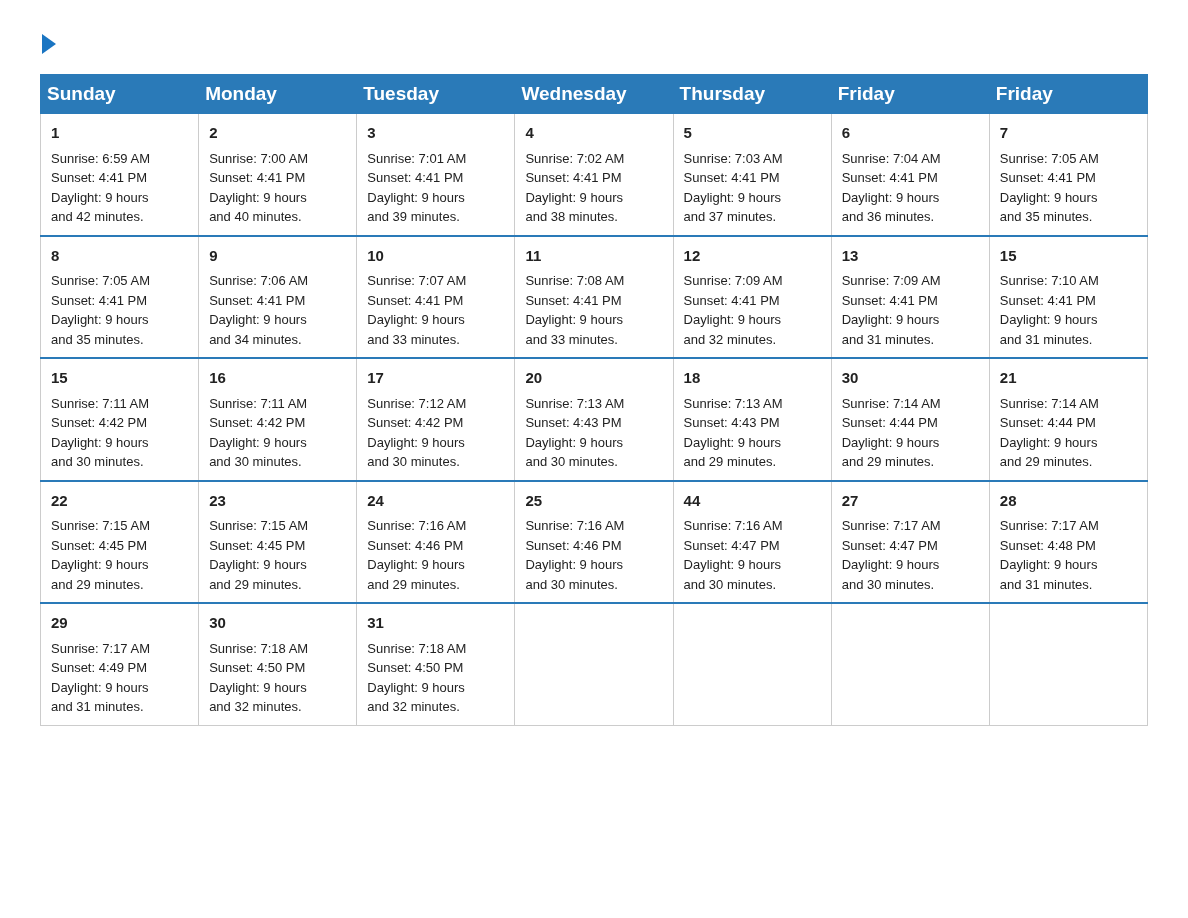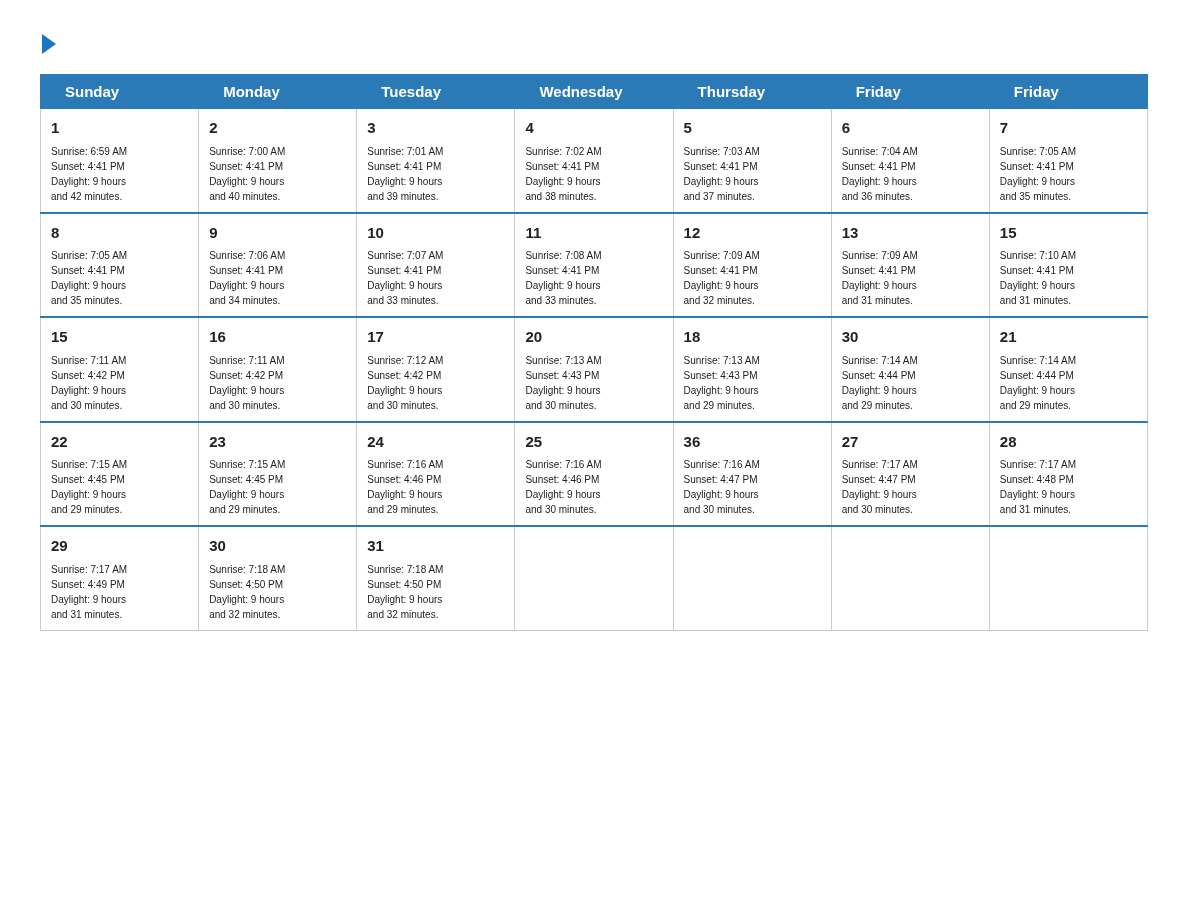--- a/index.html
+++ b/index.html
@@ -64,44 +64,44 @@
       margin-top: 4px;
     }
     table {
       width: 100%;
       border-collapse: collapse;
       border: 1px solid #aaa;
     }
     thead tr th {
       background-color: #2a7ab8;
       color: #fff;
-      font-size: 15px;
-      font-weight: bold;
-      padding: 8px 24px;
+      font-size: 19px;
+      font-weight: bold;
+      padding: 8px 6px;
       text-align: left;
       border: 1px solid #2a7ab8;
     }
     tbody tr td {
       vertical-align: top;
       padding: 8px 10px;
       font-size: 13px;
       color: #222;
       border: 1px solid #ccc;
       width: 14.28%;
       min-height: 100px;
       line-height: 1.5;
     }
     tbody tr td .day-num {
       font-size: 15px;
       font-weight: bold;
       display: block;
       margin-bottom: 4px;
     }
     tbody tr td .day-info {
-      font-size: 10px;
+      font-size: 13px;
       color: #222;
     }
     tbody tr {
       border-bottom: 2px solid #2a7ab8;
     }
     tbody tr:last-child {
       border-bottom: 1px solid #ccc;
       margin-top: 31px;
     }
     .empty-cell {
@@ -241,21 +241,21 @@
         </td>
         <td>
           <span class="day-num">24</span>
           <div class="day-info">Sunrise: 7:16 AM<br>Sunset: 4:46 PM<br>Daylight: 9 hours<br>and 29 minutes.</div>
         </td>
         <td>
           <span class="day-num">25</span>
           <div class="day-info">Sunrise: 7:16 AM<br>Sunset: 4:46 PM<br>Daylight: 9 hours<br>and 30 minutes.</div>
         </td>
         <td>
-          <span class="day-num">36</span>
+          <span class="day-num">44</span>
           <div class="day-info">Sunrise: 7:16 AM<br>Sunset: 4:47 PM<br>Daylight: 9 hours<br>and 30 minutes.</div>
         </td>
         <td>
           <span class="day-num">27</span>
           <div class="day-info">Sunrise: 7:17 AM<br>Sunset: 4:47 PM<br>Daylight: 9 hours<br>and 30 minutes.</div>
         </td>
         <td>
           <span class="day-num">28</span>
           <div class="day-info">Sunrise: 7:17 AM<br>Sunset: 4:48 PM<br>Daylight: 9 hours<br>and 31 minutes.</div>
         </td>

